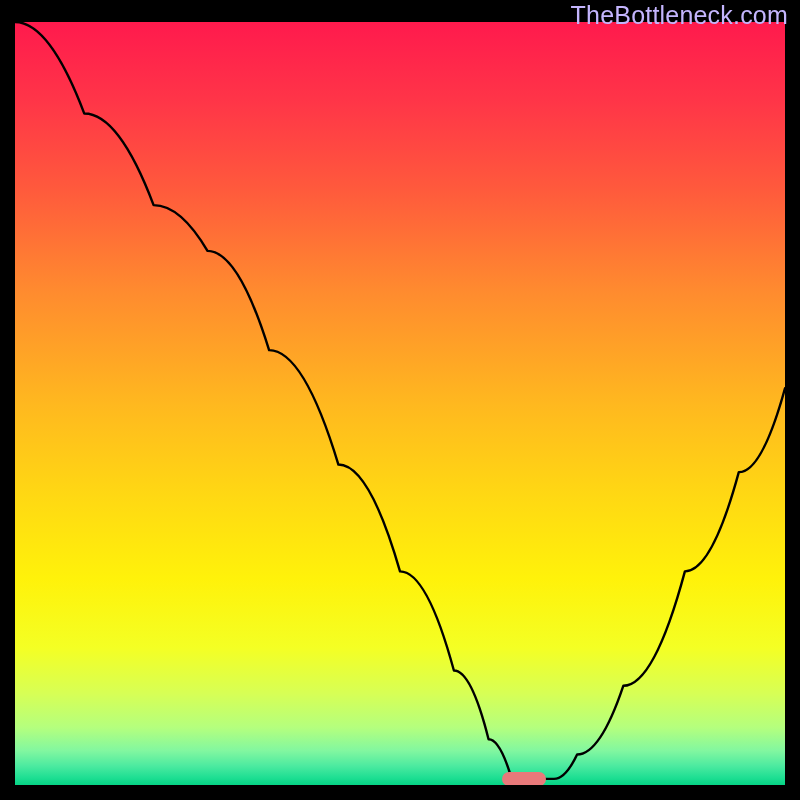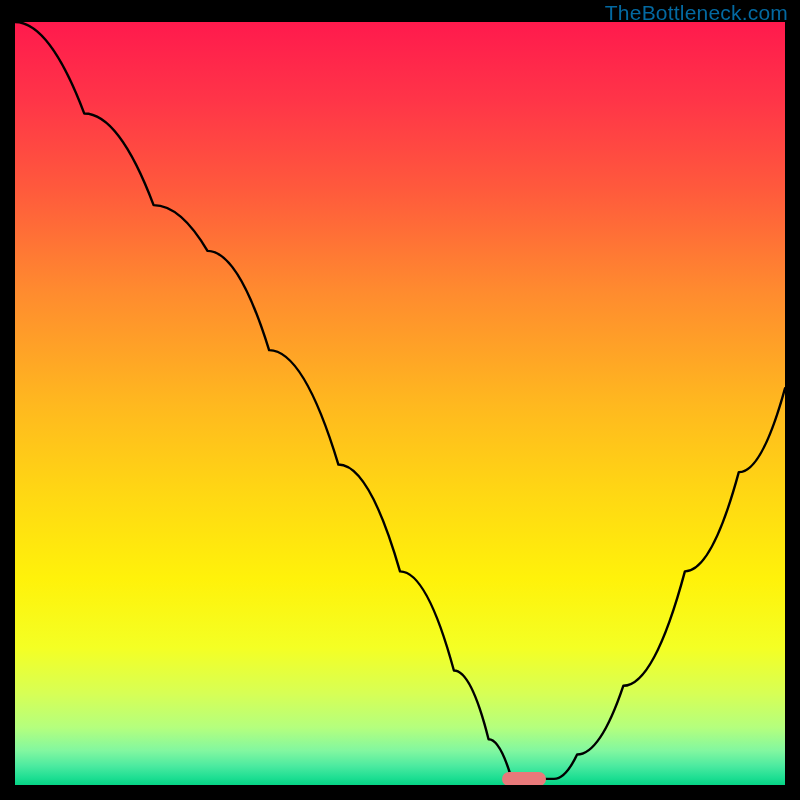--- a/index.html
+++ b/index.html
@@ -34,22 +34,22 @@
   }
   .marker {
     position: absolute;
     border-radius: 9999px;
   }
   .watermark {
     position: absolute;
     top: 1px;
     right: 12px;
     font-family: Arial, Helvetica, sans-serif;
-    font-size: 21px;
-    color: #0369a1;
+    font-size: 25px;
+    color: #c4b5fd;
     letter-spacing: 0.2px;
   }
 </style>
 </head>
 <body>
 
 <div class="frame">
 
   <div class="plot">
 

